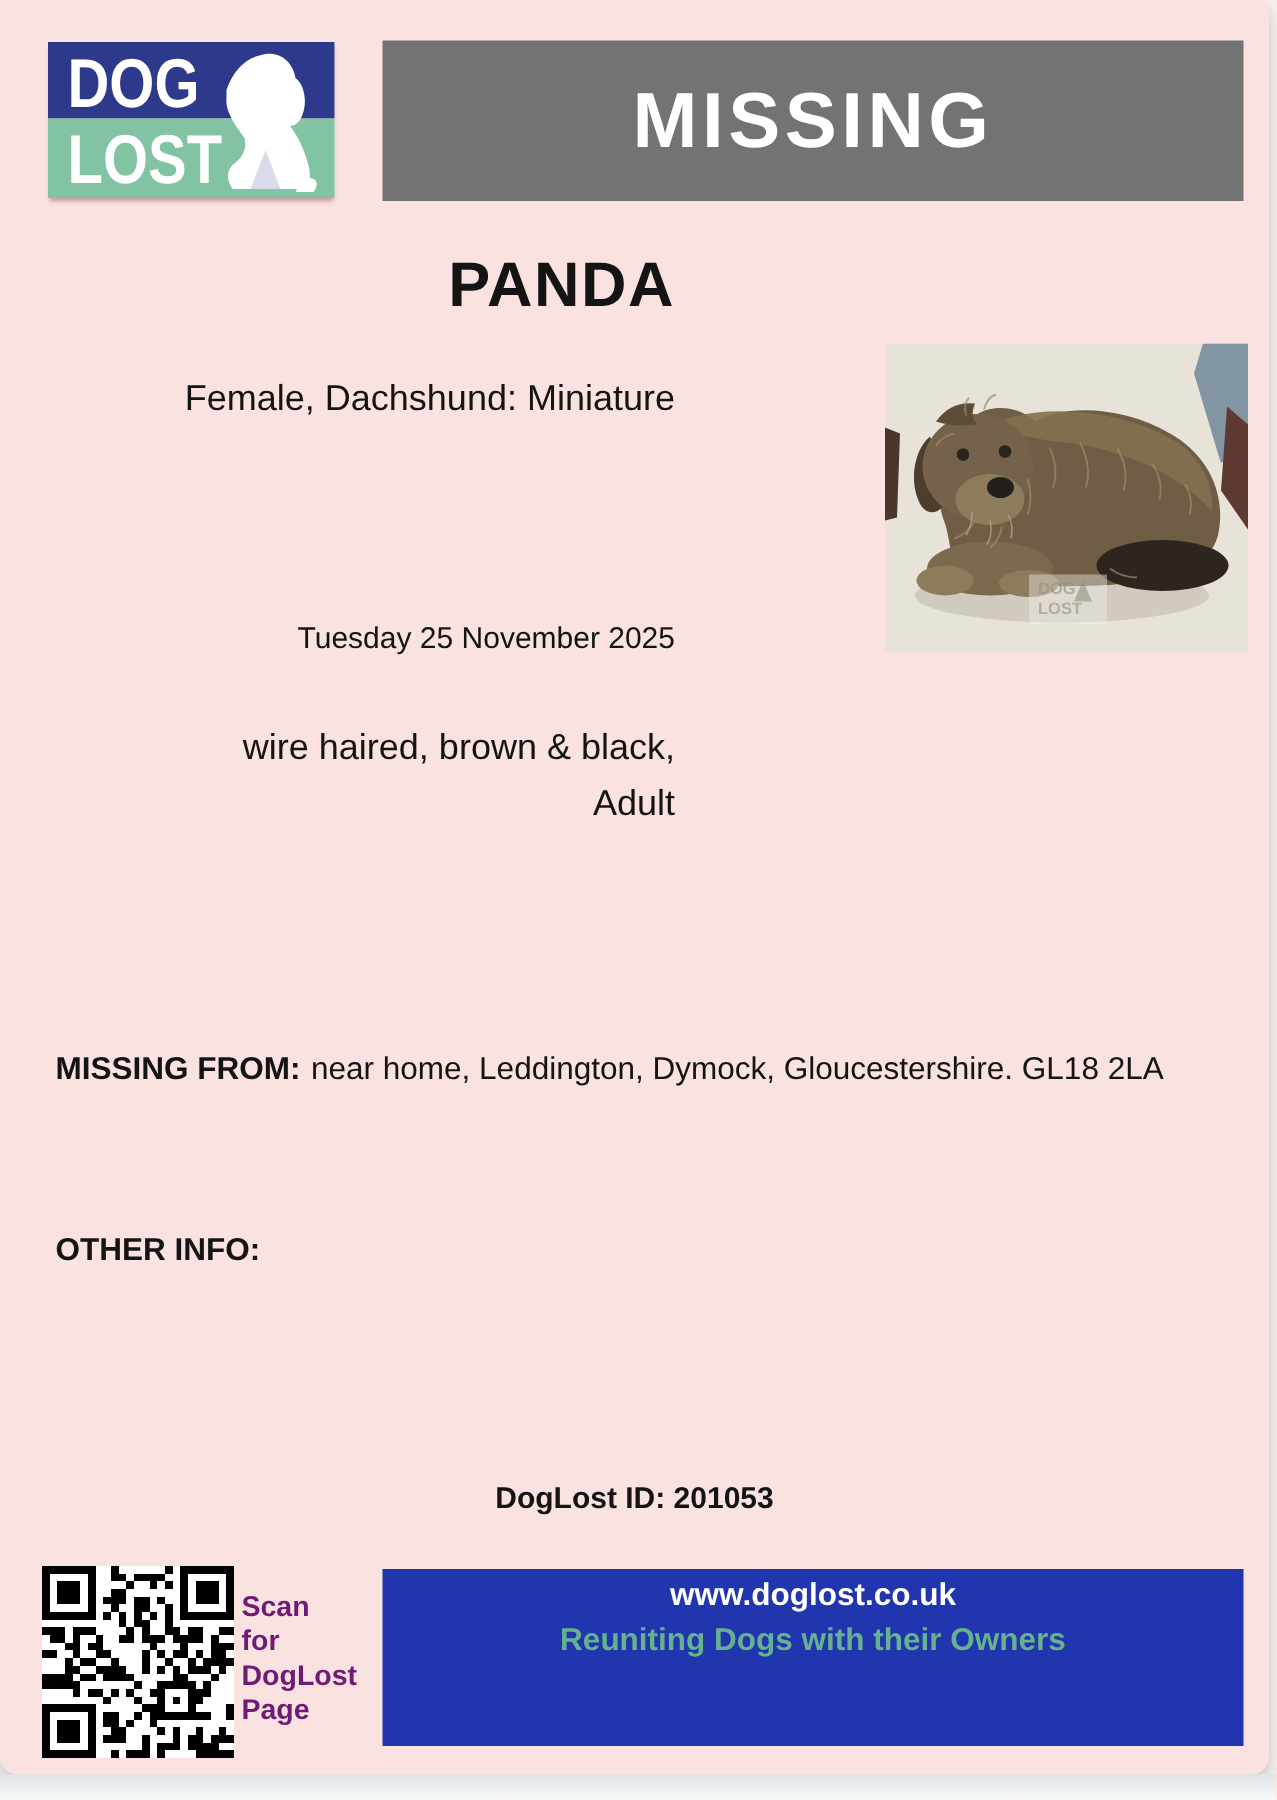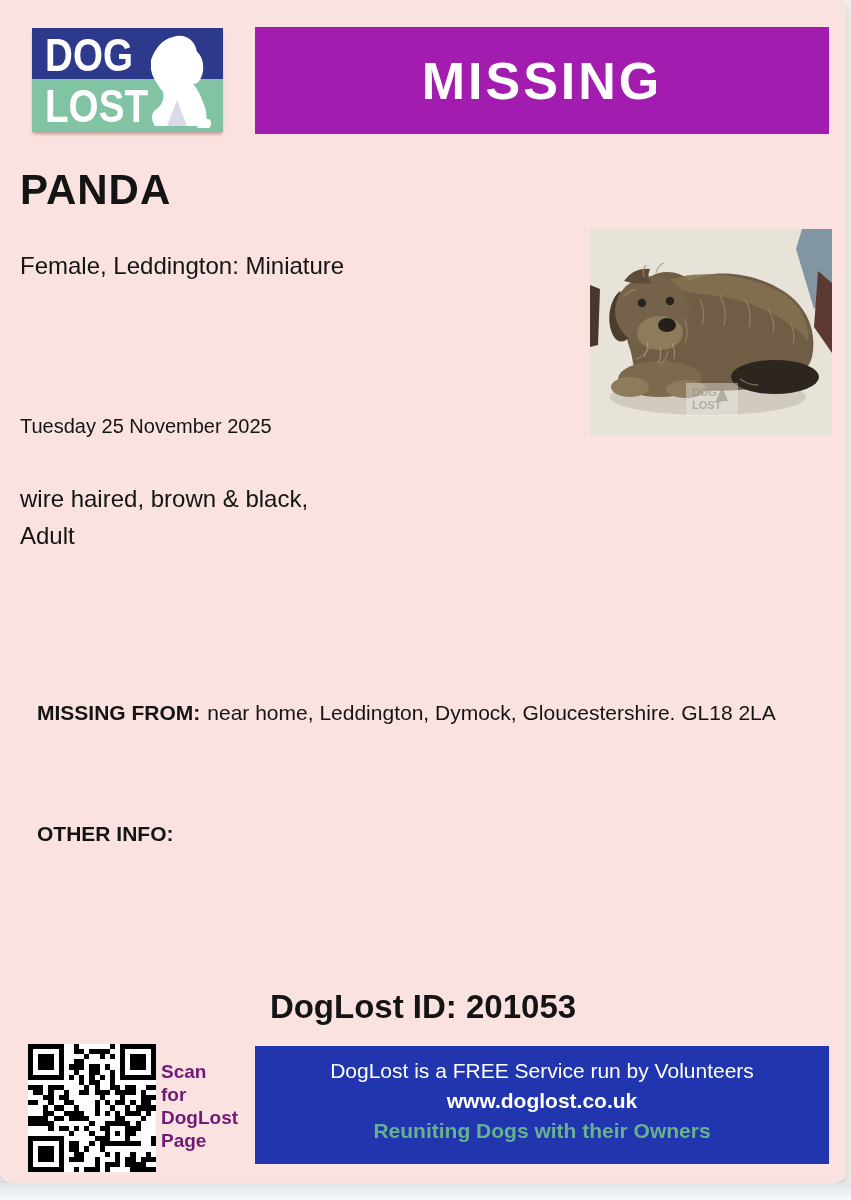--- a/index.html
+++ b/index.html
@@ -27,38 +27,38 @@
   .logo-bottom{position:absolute;left:0;top:51px;width:100%;height:53px;background:#82c3a4;}
   .logo-word{
     position:absolute;left:13px;color:#ffffff;font-weight:700;font-size:46px;
     transform:scaleX(.84);transform-origin:left center;letter-spacing:0px;line-height:1;
   }
   .logo-word.w1{top:4px;}
   .logo-word.w2{top:55px;}
   .logo-dog{position:absolute;left:104px;top:2px;width:82px;height:100px;z-index:3;}
   .banner{
     position:absolute;left:255px;top:27px;width:574px;height:107px;
-    background:#a21caf;display:flex;align-items:center;justify-content:center;
+    background:#737373;display:flex;align-items:center;justify-content:center;
   }
   .banner-text{color:#ffffff;font-size:52px;font-weight:800;letter-spacing:3px;}
   
-  .col{position:absolute;left:20px;width:430px;text-align:left;}
+  .col{position:absolute;left:20px;width:430px;text-align:right;}
   .pet-name{top:166px;font-size:42px;font-weight:800;letter-spacing:1px;}
   .pet-desc{top:252px;font-size:24px;}
   .pet-town{top:309px;font-size:24px;font-weight:700;}
   .pet-region{top:354px;font-size:24px;font-weight:700;}
   .pet-date{top:415px;font-size:20px;}
   .pet-appearance{top:480px;font-size:24px;line-height:37px;}
   
   .photo{position:absolute;left:590px;top:229px;width:242px;height:206px;}
   
   .missing-from{position:absolute;left:37px;top:674px;width:788px;font-size:21px;line-height:36px;}
   .missing-from b{margin-right:7px;}
   .other-info{position:absolute;left:37px;top:801px;width:788px;font-size:21px;font-weight:700;}
-  .id-line{position:absolute;left:0;top:988px;width:846px;text-align:center;font-size:33px;font-weight:700;}
+  .id-line{position:absolute;left:0;top:988px;width:846px;text-align:center;font-size:20px;font-weight:700;}
   
   .qr{position:absolute;left:28px;top:1044px;width:128px;height:128px;}
   .qr-caption{
     position:absolute;left:161px;top:1060px;width:90px;
     color:#701a75;font-size:19px;font-weight:700;line-height:23px;
   }
   .footer{
     position:absolute;left:255px;top:1046px;width:574px;height:118px;
     background:#2135ae;text-align:center;color:#ffffff;
   }
@@ -85,21 +85,21 @@
       <path fill="#ffffff" d="M64,90 C73,86 77,92 72,98 L60,98 Z"></path>
       <path fill="#2d3a8c" d="M30,96 L40,70 L50,96 Z" opacity=".18"></path>
     </svg>
   </div>
 
   <div class="banner">
     <span class="banner-text">MISSING</span>
   </div>
 
   <div class="col pet-name">PANDA</div>
-  <div class="col pet-desc">Female, Leddington: Miniature</div>
+  <div class="col pet-desc">Female, Dachshund: Miniature</div>
   <div class="col pet-date">Tuesday 25 November 2025</div>
   <div class="col pet-appearance">
     <span>wire haired, brown &amp; black,</span><br>
     <span>Adult</span>
   </div>
 
   <svg class="photo" viewBox="0 0 242 206" preserveAspectRatio="none">
     <rect width="242" height="206" fill="#ebe7dd"></rect>
     <rect width="242" height="206" fill="#e2ddd2" opacity=".35"></rect>
 
@@ -378,19 +378,18 @@
       <rect x="17" y="17" width="1" height="1"></rect>
     </svg>
   <div class="qr-caption">
     <span>Scan</span><br>
     <span>for</span><br>
     <span>DogLost</span><br>
     <span>Page</span>
   </div>
 
   <div class="footer">
-    <div class="footer-line1">DogLost is a FREE Service run by Volunteers</div>
     <div class="footer-line2">www.doglost.co.uk</div>
     <div class="footer-line3">Reuniting Dogs with their Owners</div>
   </div>
 
 </div>
 <div class="below-strip"></div>
 
 </body></html>

